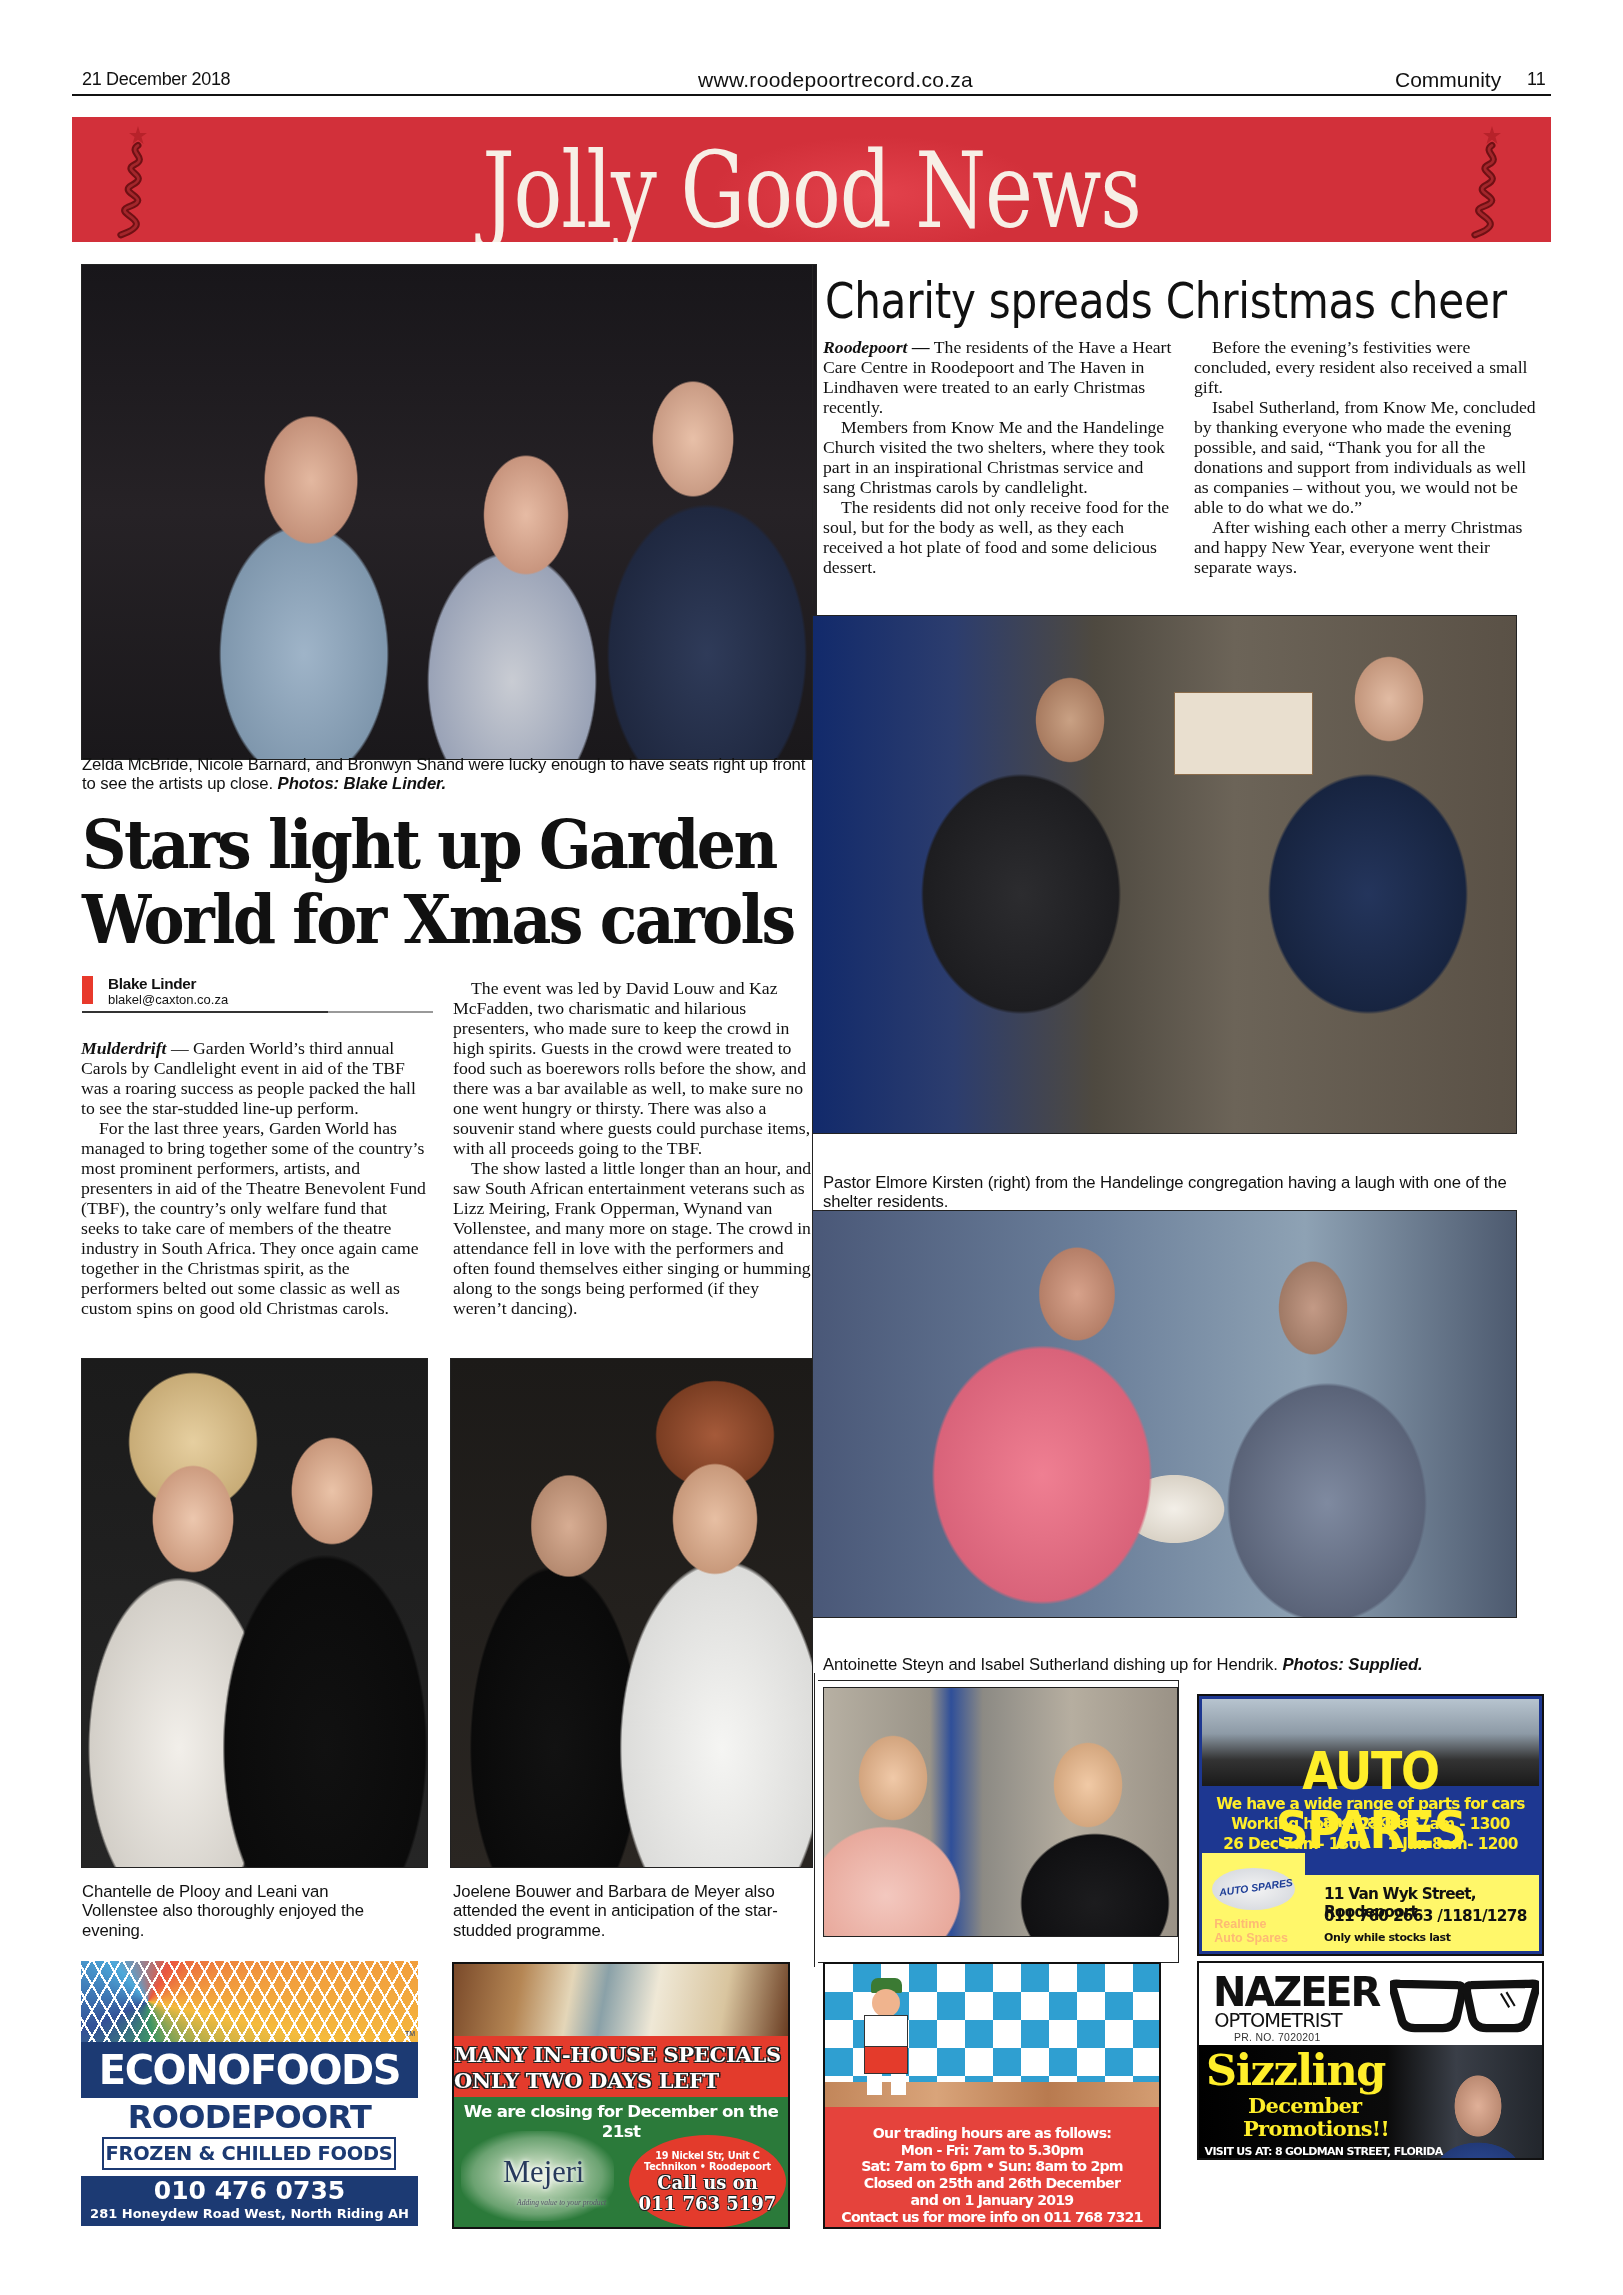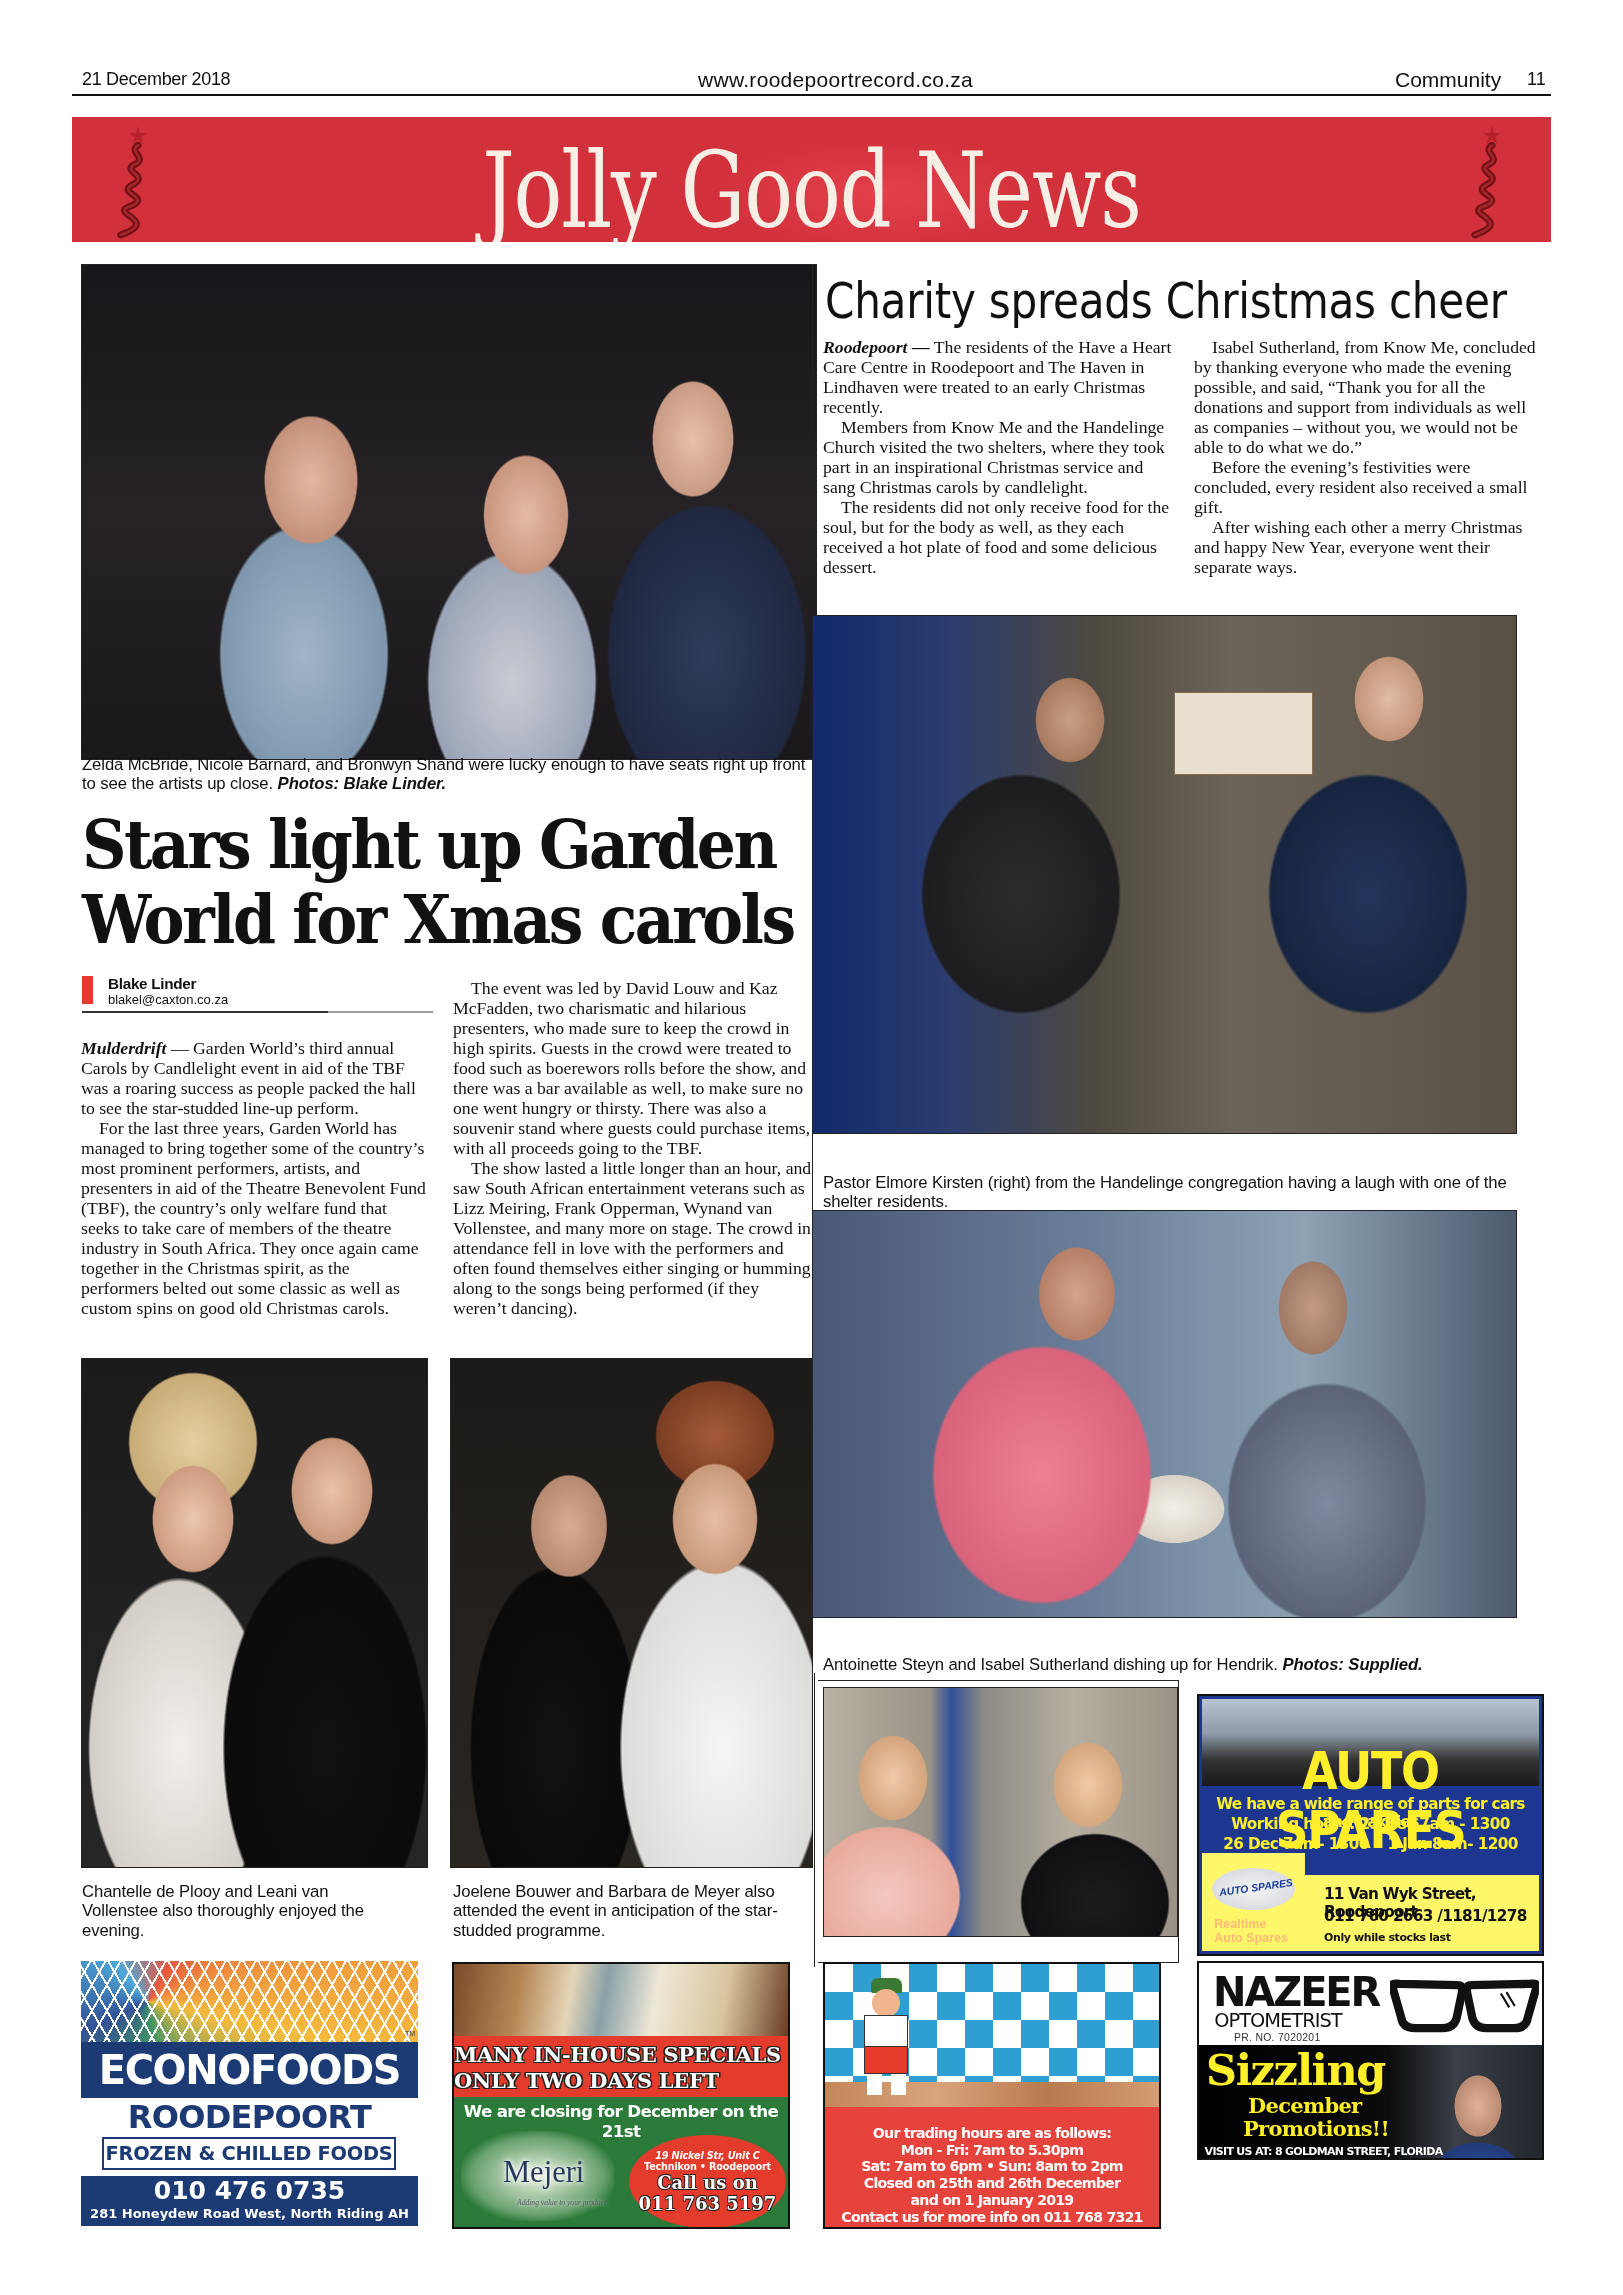--- a/index.html
+++ b/index.html
@@ -144,21 +144,21 @@
   .ad-mejeri .h1, .ad-mejeri .h2 { position: absolute; left: 0; right: 0; text-align: left; font: bold 21px "DejaVu Serif", serif; color: #fff; letter-spacing: -0.3px;
      text-shadow: -1.4px -1.4px 0 #222, 1.4px -1.4px 0 #222, -1.4px 1.4px 0 #222, 1.4px 1.4px 0 #222; }
   .ad-mejeri .h1 { top: 78px; } .ad-mejeri .h2 { top: 104px; }
   .ad-mejeri .close { position: absolute; left: 0; right: 0; top: 137px; text-align: center; font: bold 16.7px "DejaVu Sans", sans-serif; color: #fff; letter-spacing: -0.7px; }
   .ad-mejeri .logo { position: absolute; left: 14px; top: 170px; width: 139px; height: 76px; }
   .ad-mejeri .logo .m { position: absolute; left: 35px; top: 21px; font: 30.5px "Liberation Serif", serif; color: #283a5c; text-shadow: 0 0 8.3px #fff, 0 0 4.2px #fff; }
   .ad-mejeri .logo .tag { position: absolute; left: 49px; top: 64px; font: italic 7.6px "Liberation Serif", serif; color: #556; text-shadow: 0 0 4.2px #fff; }
   .ad-mejeri .glow { position: absolute; left: 7px; top: 167px; width: 153px; height: 90px; border-radius: 40%; background: radial-gradient(ellipse, rgba(255,255,240,0.9) 0%, rgba(255,255,240,0.3) 60%, transparent 75%); }
   .ad-mejeri .oval { position: absolute; left: 175px; top: 171px; width: 157px; height: 93px; border-radius: 50%; background: #e33b2c; text-align: center; color: #fff; }
   .ad-mejeri .oval .a1, .ad-mejeri .oval .a2 { font: bold 9.7px "DejaVu Sans", sans-serif; display: block; letter-spacing: -0.2px; }
-  .ad-mejeri .oval .a1 { margin-top: 15.3px; font-style: italic; }
+  .ad-mejeri .oval .a1 { margin-top: 15.3px; }
   .ad-mejeri .oval .call { font: bold 18px "DejaVu Serif", serif; display: block; line-height: 21px; text-shadow: -0.7px -0.7px 0 #222, 0.7px -0.7px 0 #222, -0.7px 0.7px 0 #222, 0.7px 0.7px 0 #222; }
 
   
   .ad-norbert { left: 823px; top: 1962px; width: 338px; height: 267px; border: 2.1px solid #111; background: #c98a5a; }
   .ad-norbert .flag { position: absolute; left: 0; right: 0; top: 0; height: 139px;
      background-color: #fff;
      background-image: linear-gradient(45deg, #2f9fd1 25%, transparent 25%, transparent 75%, #2f9fd1 75%), linear-gradient(45deg, #2f9fd1 25%, transparent 25%, transparent 75%, #2f9fd1 75%);
      background-size: 56px 56px; background-position: 0 0, 28px 28px; }
   .ad-norbert .wood { position: absolute; left: 0; right: 0; top: 118px; height: 25px; background: linear-gradient(90deg, #c2865a, #d9a47a, #b87a4f, #d49d72); }
   .ad-norbert .oval { position: absolute; left: 89px; top: 35px; width: 229px; height: 97px; border-radius: 50%; background: #db3b3b; border: 2.8px solid #f2e2d8; }
@@ -228,22 +228,22 @@
 <div class="vrule" style="left:812px; top:757px; height:623px;"></div>
 <div class="vrule" style="left:814px; top:1673px; height:294px; width:0.7px;"></div>
 
 <div class="abs headline-charity">Charity spreads Christmas cheer</div>
 <div class="col c1">
   <p><span class="dl">Roodepoort —</span> <span>The residents of the Have a Heart Care Centre in Roodepoort and The Haven in Lindhaven were treated to an early Christmas recently.</span></p>
   <p class="ind">Members from Know Me and the Handelinge Church visited the two shelters, where they took part in an inspirational Christmas service and sang Christmas carols by candlelight.</p>
   <p class="ind">The residents did not only receive food for the soul, but for the body as well, as they each received a hot plate of food and some delicious dessert.</p>
 </div>
 <div class="col c2">
+  <p class="ind">Before the evening’s festivities were concluded, every resident also received a small gift.</p>
   <p class="ind">Isabel Sutherland, from Know Me, concluded by thanking everyone who made the evening possible, and said, “Thank you for all the donations and support from individuals as well as companies – without you, we would not be able to do what we do.”</p>
-  <p class="ind">Before the evening’s festivities were concluded, every resident also received a small gift.</p>
   <p class="ind">After wishing each other a merry Christmas and happy New Year, everyone went their separate ways.</p>
 </div>
 
 <div class="photo ph2">
   <div class="house"></div>
 </div>
 <div class="caption" style="left:823px; top:1173px; width:722px;">Pastor Elmore Kirsten (right) from the Handelinge congregation having a laugh with one of the shelter residents.</div>
 
 <div class="photo ph3"></div>
 <div class="caption" style="left:823px; top:1655px; width:722px;">

